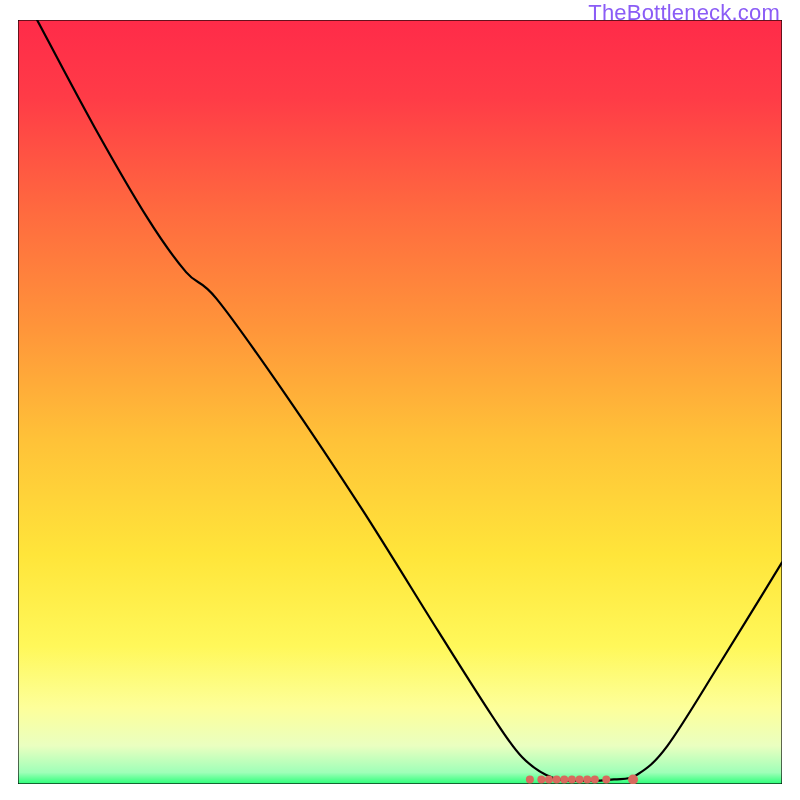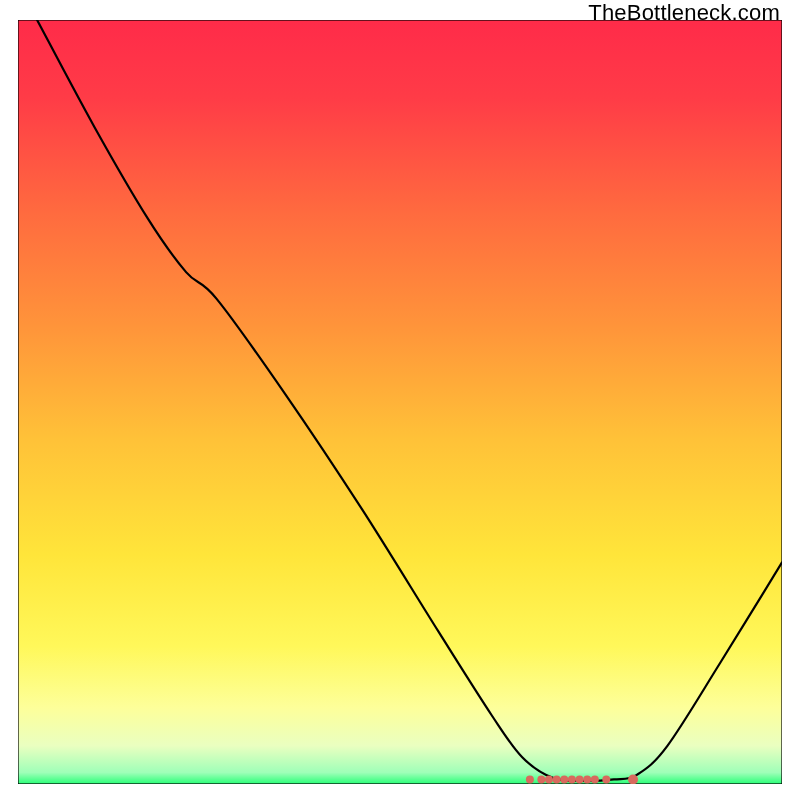--- a/index.html
+++ b/index.html
@@ -16,21 +16,21 @@
     left: 18px;
     top: 20px;
     width: 764px;
     height: 764px;
   }
   .watermark {
     position: absolute;
     top: 0px;
     right: 20px;
     font-size: 22px;
-    color: #000000;
+    color: #8b5cf6;
     font-weight: 400;
     letter-spacing: 0.2px;
   }
   svg {
     display: block;
   }
 </style>
 </head>
 <body>
 

